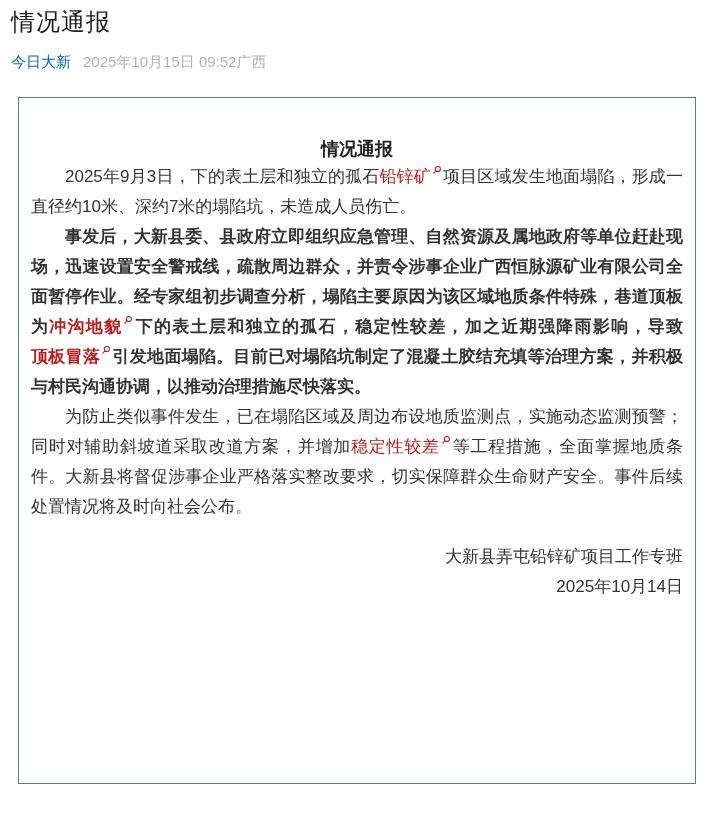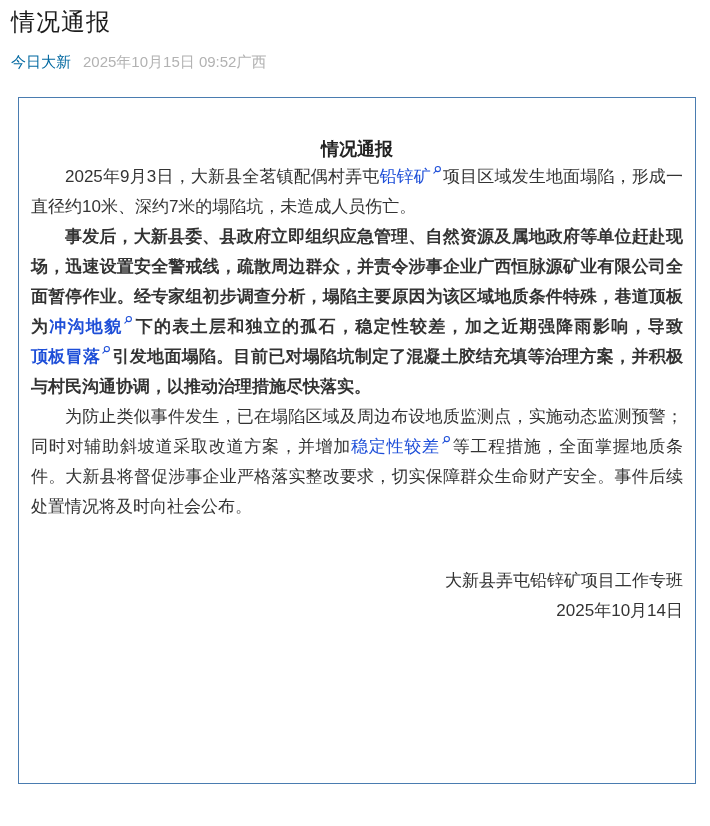--- a/index.html
+++ b/index.html
@@ -62,33 +62,33 @@
     color: #333333;
     text-align: justify;
     text-indent: 2em;
   }
   .p1 { margin-top: 32px; }
   .p2 { margin-top: 22px; font-weight: bold; }
   .p3 { margin-top: 22px; }
   .p4 { margin-top: 18px; }
 
   a.term {
-    color: #1d4ed8;
+    color: #b91c1c;
     text-decoration: none;
     cursor: pointer;
     white-space: nowrap;
   }
   .mag {
     vertical-align: 7px;
     margin-left: 1px;
     margin-right: 1px;
   }
 
   .signature {
-    margin-top: 44px;
+    margin-top: 20px;
     text-align: right;
     font-size: 17px;
     line-height: 30px;
     color: #333333;
   }
 </style>
 </head>
 <body>
 
 <div class="page">
@@ -99,21 +99,21 @@
     <span class="account">今日大新</span>
     <span class="pub-date">2025年10月15日 09:52</span>
     <span class="pub-location">广西</span>
   </div>
 
   <div class="notice-box">
 
     <div class="notice-title">情况通报</div>
 
     <p class="p1">
-      <span>2025年9月3日，大新县全茗镇配偶村弄屯</span><a class="term"><span>铅锌矿</span><svg class="mag" width="10" height="10" viewBox="0 0 12 12">
+      <span>2025年9月3日，下的表土层和独立的孤石</span><a class="term"><span>铅锌矿</span><svg class="mag" width="10" height="10" viewBox="0 0 12 12">
             <circle cx="7" cy="4.8" r="3.1" fill="none" stroke="currentColor" stroke-width="1.3"></circle>
             <line x1="4.6" y1="7.2" x2="2.2" y2="9.8" stroke="currentColor" stroke-width="1.3" stroke-linecap="round"></line>
           </svg></a><span>项目区域发生地面塌陷，形成一直径约10米、深约7米的塌陷坑，未造成人员伤亡。</span>
     </p>
 
     <p class="p2">
       <span>事发后，大新县委、县政府立即组织应急管理、自然资源及属地政府等单位赶赴现场，迅速设置安全警戒线，疏散周边群众，并责令涉事企业广西恒脉源矿业有限公司全面暂停作业。经专家组初步调查分析，塌陷主要原因为该区域地质条件特殊，巷道顶板为</span><a class="term"><span>冲沟地貌</span><svg class="mag" width="10" height="10" viewBox="0 0 12 12">
             <circle cx="7" cy="4.8" r="3.1" fill="none" stroke="currentColor" stroke-width="1.3"></circle>
             <line x1="4.6" y1="7.2" x2="2.2" y2="9.8" stroke="currentColor" stroke-width="1.3" stroke-linecap="round"></line>
           </svg></a><span>下的表土层和独立的孤石，稳定性较差，加之近期强降雨影响，导致</span><a class="term"><span>顶板冒落</span><svg class="mag" width="10" height="10" viewBox="0 0 12 12">

